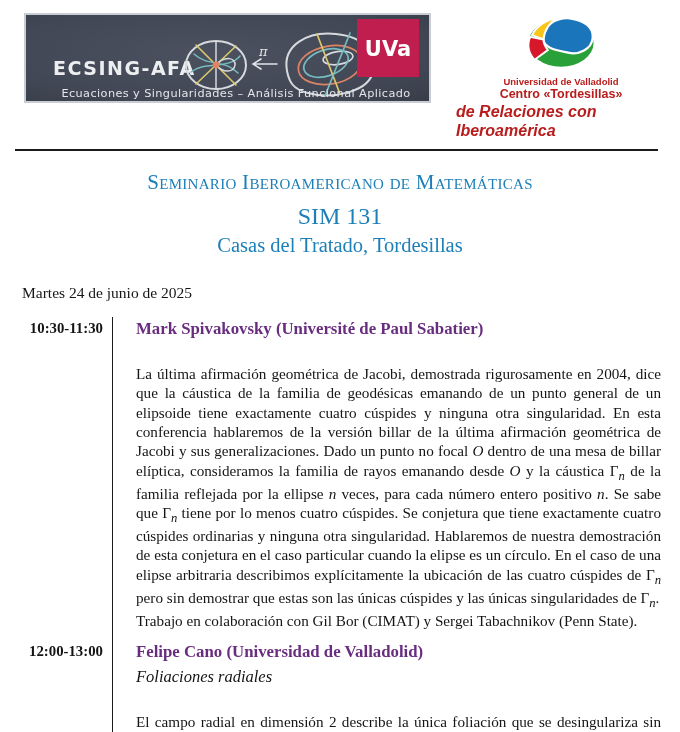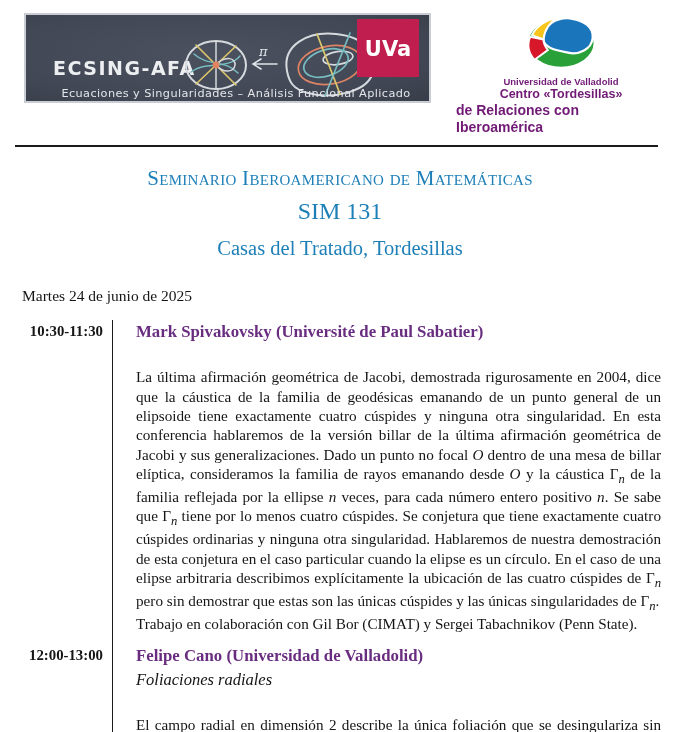--- a/index.html
+++ b/index.html
@@ -6,30 +6,30 @@
   body{
     width:680px;height:732px;background:#ffffff;overflow:hidden;
     font-family:"Liberation Serif","DejaVu Serif",serif;color:#151515;
     -webkit-font-smoothing:antialiased;
   }
   
   .header-row{display:flex;justify-content:space-between;align-items:flex-start;padding:13px 14px 0 24px;}
   .banner{width:407px;height:90px;flex:0 0 auto;}
   .banner svg{display:block;}
   .logo-block{width:210px;display:flex;flex-direction:column;align-items:center;
-    font-family:"Liberation Sans",sans-serif;color:#701a75;padding-top:0;}
+    font-family:"Liberation Sans",sans-serif;color:#b91c1c;padding-top:0;}
   .logo-line1{font-size:9.5px;font-weight:bold;letter-spacing:0;margin-top:3px;}
   .logo-line2{font-size:12.5px;font-weight:bold;line-height:1.2;}
-  .logo-line3{font-size:14px;font-weight:bold;line-height:1.2;}
+  .logo-line3{font-size:16px;font-weight:bold;line-height:1.2;font-style:italic;}
   .top-rule{border:none;border-top:2px solid #1a1a1a;margin:9px 22px 0 15px;}
   
   .title-block{text-align:center;margin-top:18px;line-height:1.3;}
   .seminar-title{font-variant:small-caps;font-size:21px;letter-spacing:.3px;font-weight:normal;margin:4px;}
   .session{font-size:24px;margin-top:2px;}
-  .venue{font-size:20.5px;margin-top:8px;}
+  .venue{font-size:20.5px;margin-top:0;}
   
   .date-line{margin:25px 0 0 22px;font-size:15.5px;}
   
   .schedule{margin-top:15px;}
   .talk{display:grid;grid-template-columns:112px 1fr;}
   .time{text-align:right;padding:3px 9px 0 0;font-weight:bold;font-size:14.8px;white-space:nowrap;}
   .talk-content{border-left:1.7px solid #1a1a1a;padding:1px 0 10px 23px;margin-right:19px;}
   .speaker{font-weight:bold;font-size:16.8px;line-height:1.35;}
   .talk-title{font-style:italic;font-size:16.5px;line-height:1.35;margin-top:2px;}
   .abstract{font-size:15.2px;line-height:1.27;text-align:justify;margin:24px 0 0 0;}

